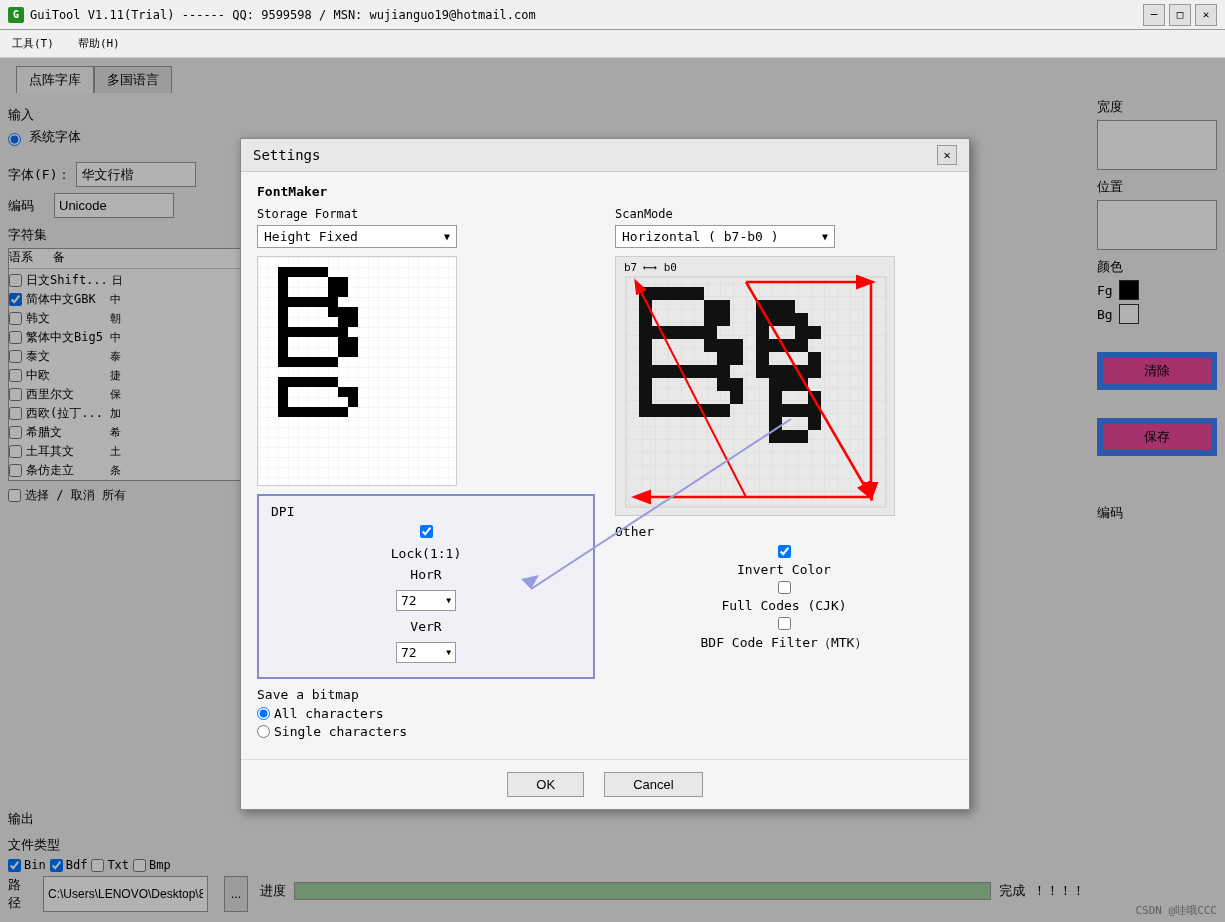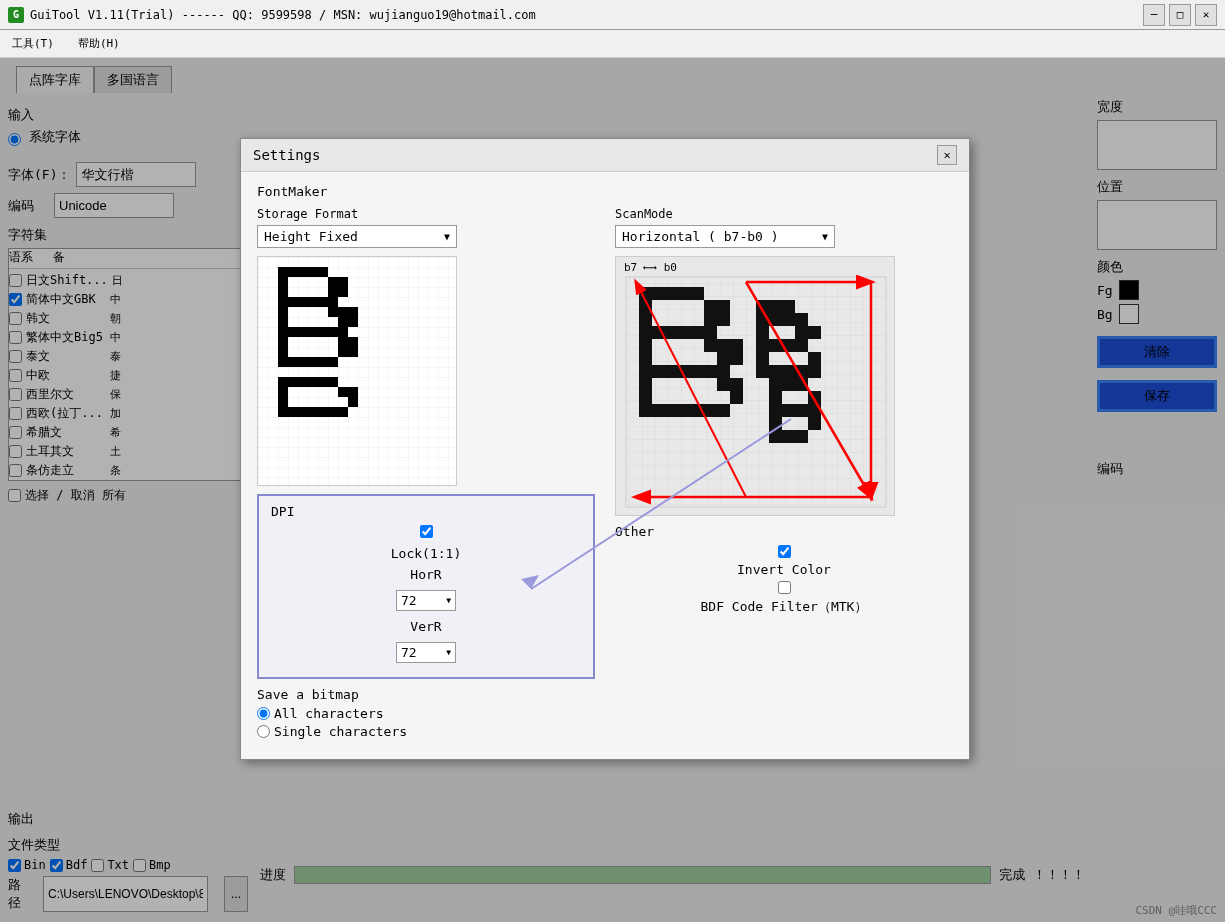--- a/index.html
+++ b/index.html
@@ -192,33 +192,33 @@
       background: #fff;
       height: 60px;
       width: 100%;
     }
     .color-row { display: flex; align-items: center; gap: 6px; font-size: 13px; }
     .color-box {
       width: 20px; height: 20px;
       border: 1px solid #333;
     }
     .right-btn {
-      border: 3px solid #3b82f6;
-      background: #1d4ed8;
+      border: 6px solid #3b82f6;
+      background: #ec4899;
       padding: 4px 8px;
       font-size: 13px;
       cursor: pointer;
       text-align: center;
-      margin-top: 4px;
+      margin-top: 20px;
     }
 
     
     .progress-area {
       position: absolute;
-      bottom: 32px;
+      bottom: 16px;
       left: 260px;
       right: 140px;
       height: 30px;
       display: flex; align-items: center;
     }
     .progress-label { font-size: 13px; margin-right: 8px; }
     .progress-bar-outer {
       flex: 1;
       height: 18px;
       border: 1px solid #999;
@@ -265,21 +265,21 @@
       border: 1px solid #999;
       background: #e0e0e0;
       display: flex; align-items: center; justify-content: center;
       font-size: 12px; cursor: pointer;
     }
     .dialog-body {
       padding: 12px 16px;
     }
     .dialog-section-title {
       font-size: 13px;
-      font-weight: normal;
+      font-weight: bold;
       margin-bottom: 8px;
     }
     .dialog-columns {
       display: flex;
       gap: 20px;
     }
     .dialog-left { flex: 1; }
     .dialog-right { flex: 1; }
     .subsection-label {
       font-size: 12px;
@@ -826,31 +826,39 @@
           </div>
 
           <div class="other-section">
             <div class="other-title">Other</div>
             <div class="checkbox-option">
               <input type="checkbox" checked="" style="">
               <span>Invert Color</span>
             </div>
             <div class="checkbox-option">
               <input type="checkbox" style="">
+              <span>Full Codes (CJK)</span>
+            </div>
+            <div class="checkbox-option">
+              <input type="checkbox" style="">
               <span>BDF Code Filter（MTK）</span>
             </div>
           </div>
         </div>
       </div>
 
       <div style="position:absolute; top:0; left:0; right:0; bottom:0; pointer-events:none; z-index:5;">
         <svg style="position:absolute;top:0;left:0;width:100%;height:100%;">
           <line x1="550" y1="280" x2="290" y2="450" stroke="#9999dd" stroke-width="2" stroke-dasharray="none"></line>
           <polygon points="290,450 298,436 280,440" fill="#9999dd"></polygon>
         </svg>
       </div>
     </div>
 
+    <div class="dialog-footer">
+      <button class="dialog-btn">OK</button>
+      <button class="dialog-btn">Cancel</button>
+    </div>
   </div>
 
   <div class="csdn-watermark">CSDN @哇哦CCC</div>
 
 </div>
 
 </body></html>

